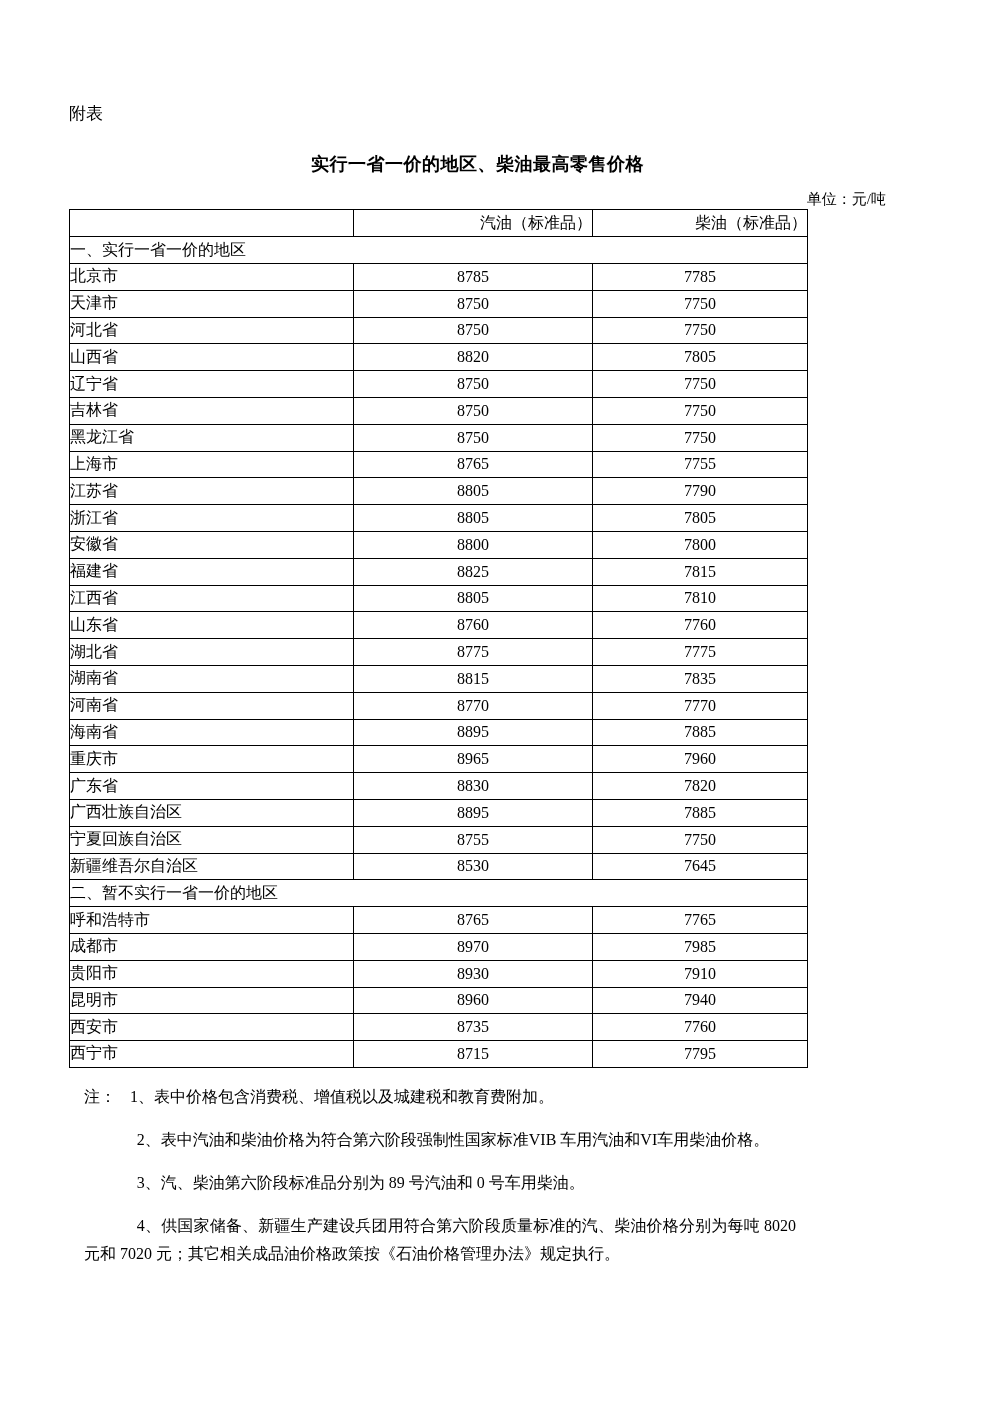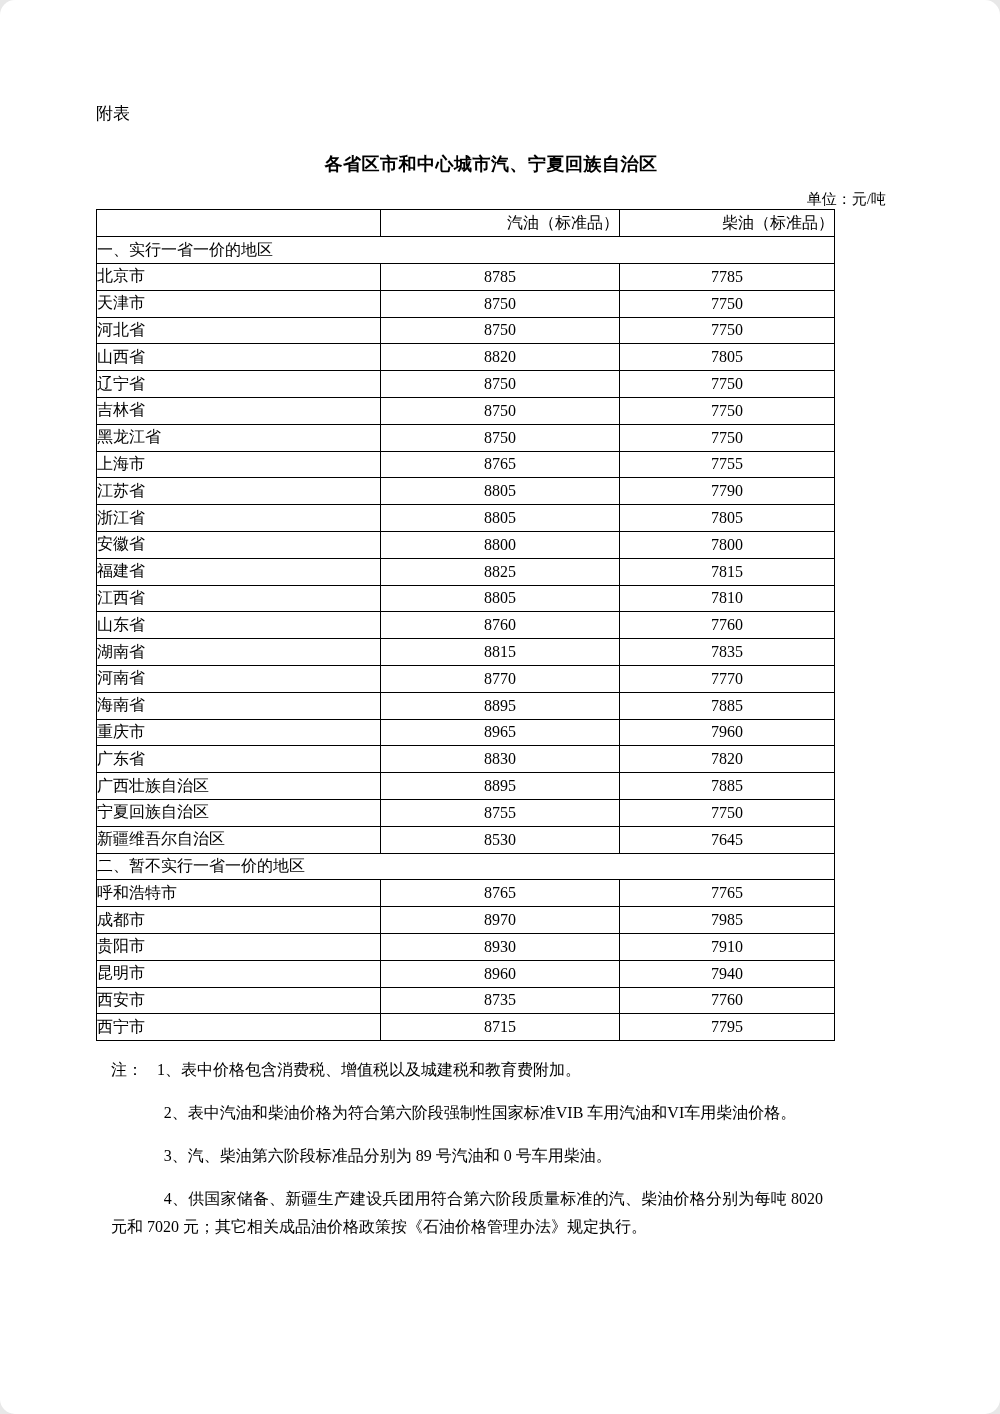--- a/index.html
+++ b/index.html
@@ -6,22 +6,21 @@
   .page {
     position: relative;
     width: 1000px;
     height: 1414px;
     margin: 0 auto;
     background: #ffffff;
     color: #000000;
     font-family: "Liberation Serif", "DejaVu Serif", serif;
     overflow: hidden;
     box-sizing: border-box;
-    padding: 104px 114px 0 96px;
-    border-radius: 15px;
+    padding: 104px 114px 0 69px;
   }
   .doc-label {
     font-size: 17px;
     line-height: 1.2;
   }
   .doc-title {
     margin-top: 28px;
     text-align: center;
     font-family: "Liberation Sans", "DejaVu Sans", sans-serif;
     font-weight: bold;
@@ -66,21 +65,21 @@
   .note-first .note-prefix { margin-right: 14px; }
   .note-indent { text-indent: 3.3em; }
 </style>
 </head>
 <body>
 
 <div class="page">
 
   <div class="doc-label">附表</div>
 
-  <div class="doc-title">各省区市和中心城市汽、宁夏回族自治区</div>
+  <div class="doc-title">实行一省一价的地区、柴油最高零售价格</div>
 
   <div class="unit-line">单位：元/吨</div>
 
   <table class="price-table">
     <colgroup>
         <col class="c1">
         <col class="c2">
         <col class="c3">
       </colgroup>
     <thead>
@@ -158,20 +157,25 @@
           <td class="region-cell">江西省</td>
           <td class="price-cell">8805</td>
           <td class="price-cell">7810</td>
         </tr>
         <tr>
           <td class="region-cell">山东省</td>
           <td class="price-cell">8760</td>
           <td class="price-cell">7760</td>
         </tr>
         <tr>
+          <td class="region-cell">湖北省</td>
+          <td class="price-cell">8775</td>
+          <td class="price-cell">7775</td>
+        </tr>
+        <tr>
           <td class="region-cell">湖南省</td>
           <td class="price-cell">8815</td>
           <td class="price-cell">7835</td>
         </tr>
         <tr>
           <td class="region-cell">河南省</td>
           <td class="price-cell">8770</td>
           <td class="price-cell">7770</td>
         </tr>
         <tr>

